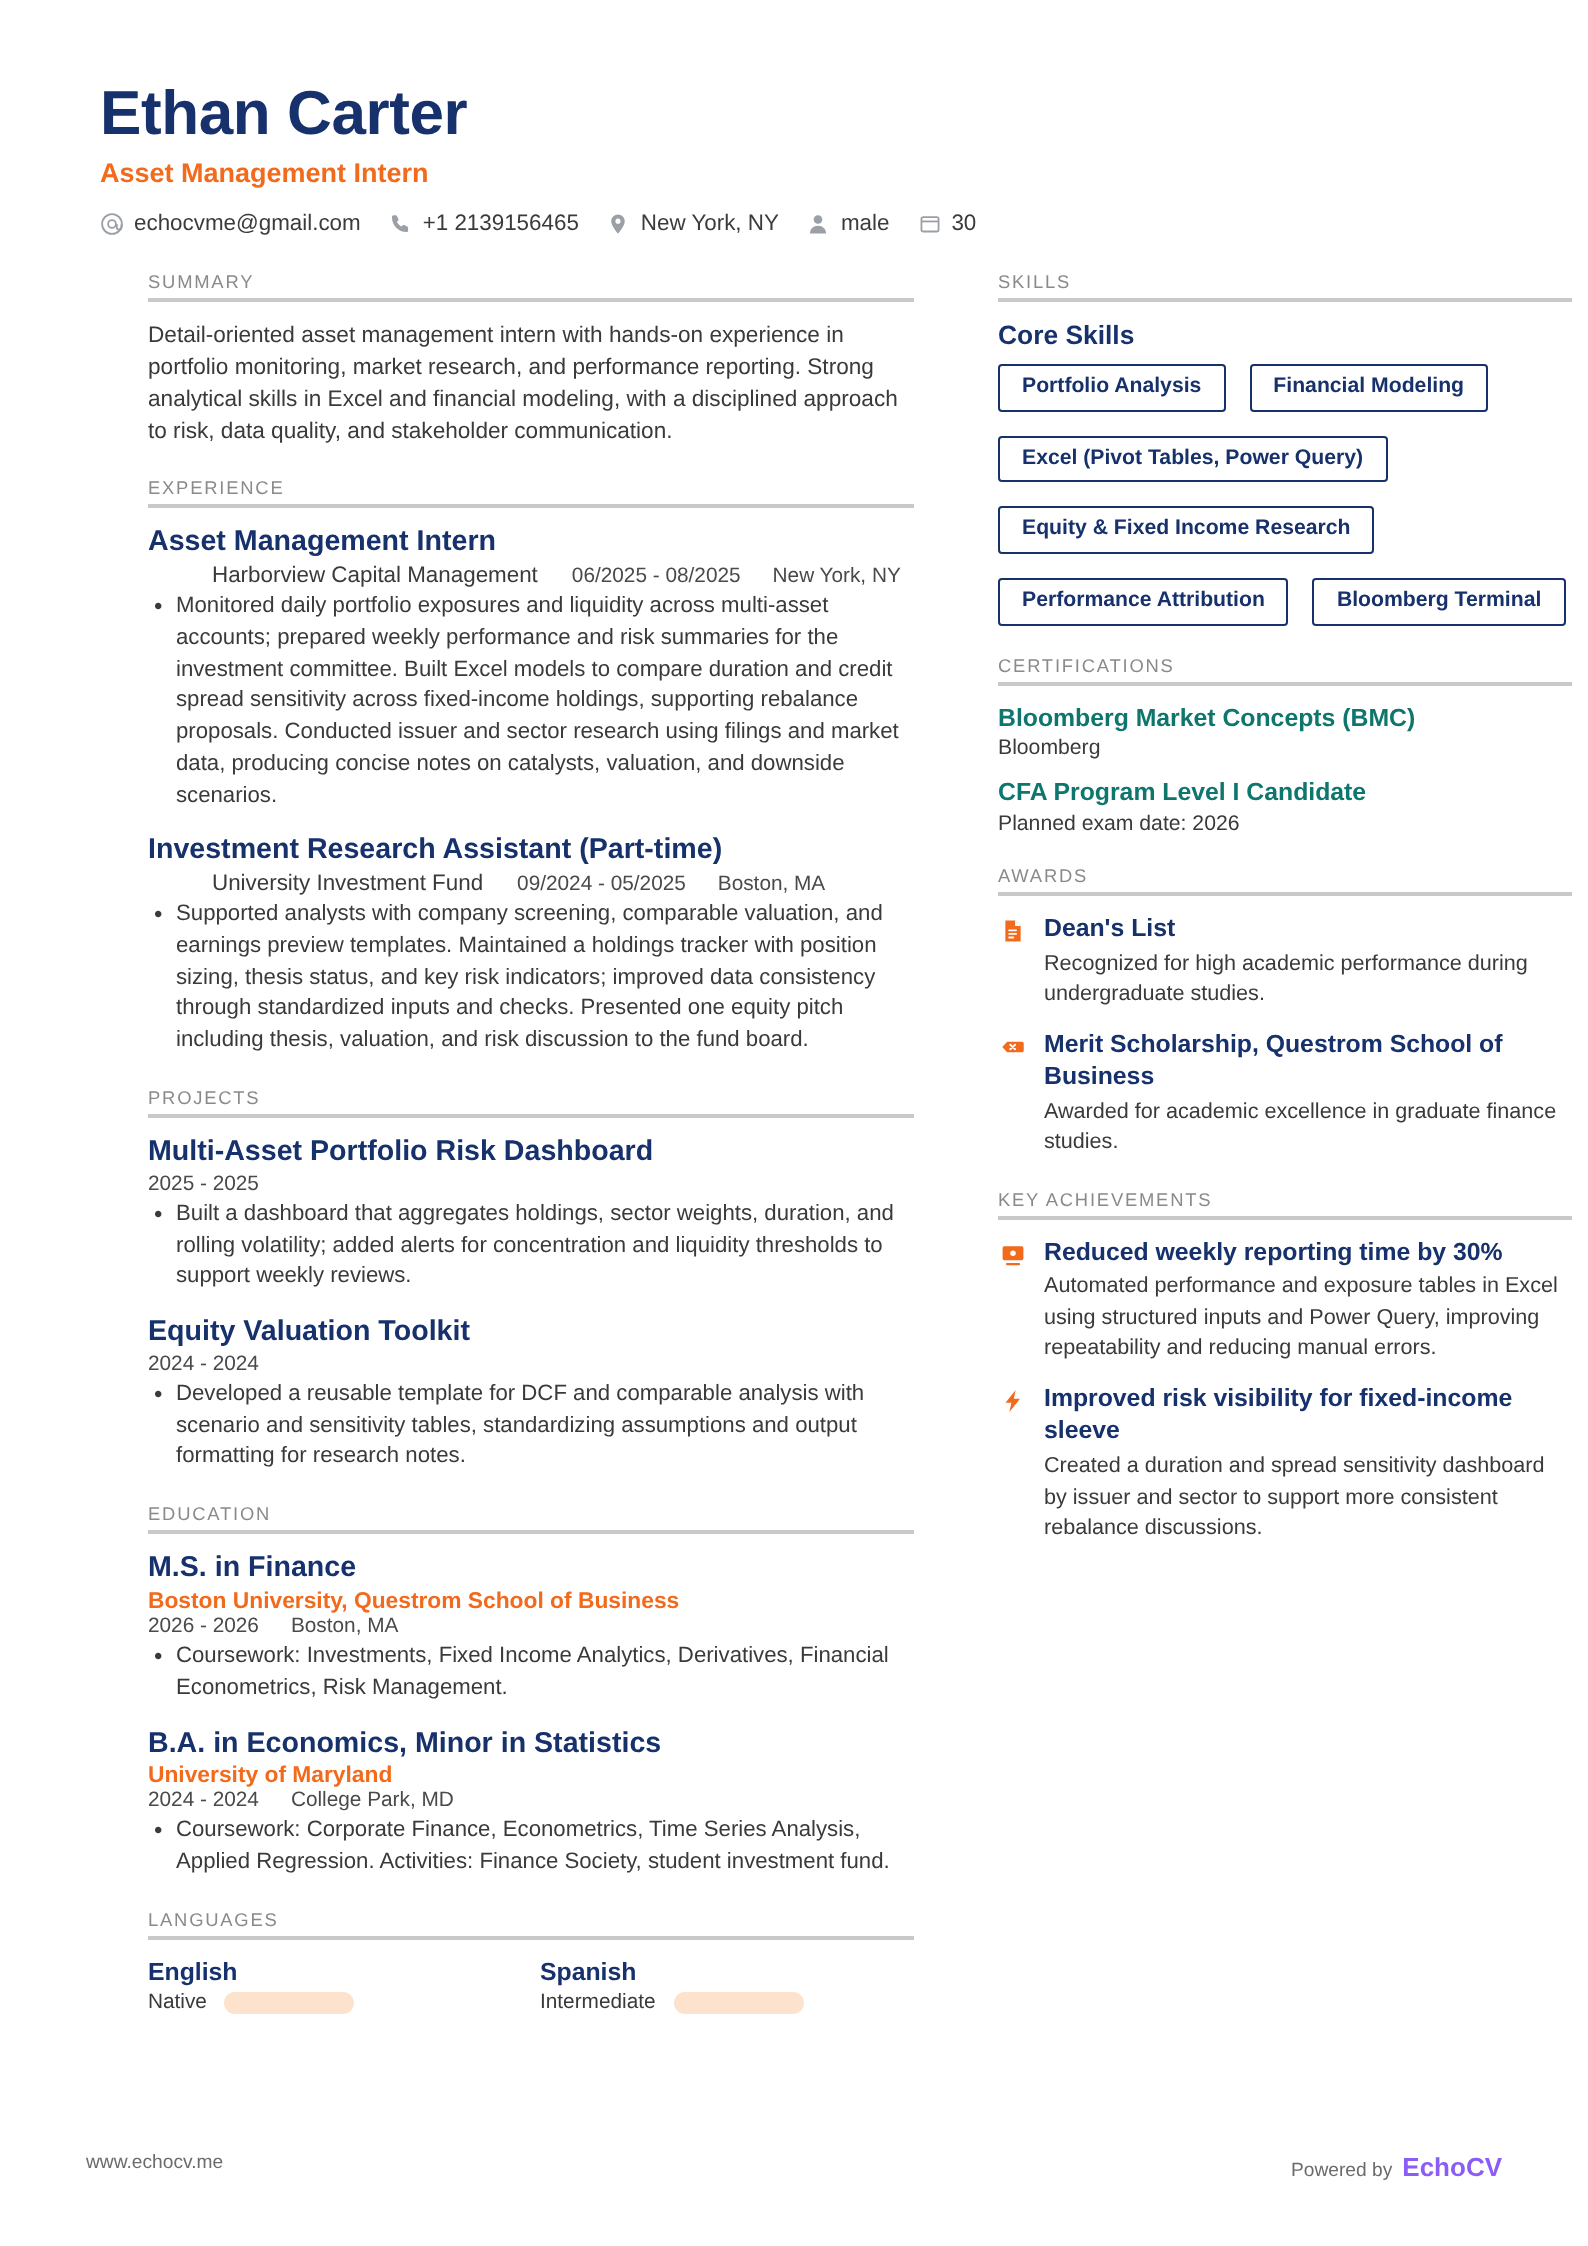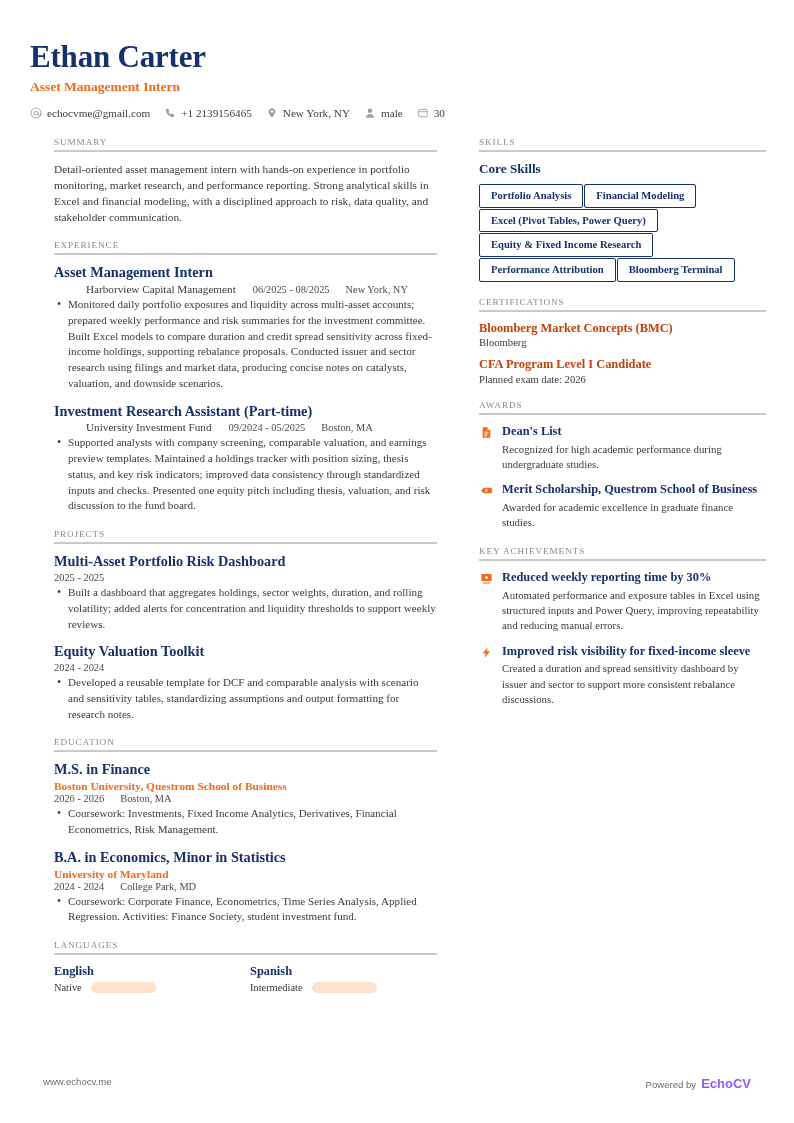--- a/index.html
+++ b/index.html
@@ -12,24 +12,23 @@
     width: 794px;
     height: 1123px;
     background: #ffffff;
     font-family: "Liberation Sans", sans-serif;
     color: #333333;
     box-sizing: border-box;
     overflow: hidden;
   }
   .content {
     position: absolute;
-    left: 30px;
+    left: 50px;
     top: 40px;
     width: 712px;
-    font-family: Liberation Serif, serif;
   }
 
   
   .name {
     font-size: 31px;
     font-weight: 700;
     color: #16316b;
     letter-spacing: -0.2px;
     line-height: 1.1;
     margin: 0 0 5px 0;
@@ -185,40 +184,40 @@
   
   .skills-group-title {
     font-size: 13.2px;
     font-weight: 700;
     color: #16316b;
     margin-bottom: 7px;
   }
   .chips {
     display: flex;
     flex-wrap: wrap;
-    gap: 1px;
+    gap: 12px;
   }
   .chip {
     border: 1.2px solid #16316b;
     color: #16316b;
     font-size: 10.6px;
     font-weight: 700;
     padding: 5px 11px;
     border-radius: 2px;
     line-height: 1.1;
     white-space: nowrap;
   }
 
   
   .cert { margin-bottom: 9px; }
   .cert:last-child { margin-bottom: 0; }
   .cert-name {
     font-size: 12.4px;
     font-weight: 600;
-    color: #c2410c;
+    color: #0f766e;
     line-height: 1.25;
   }
   .cert-issuer {
     font-size: 10.6px;
     color: #3a3a3a;
     margin-top: 1px;
   }
 
   
   .ilist-item {

